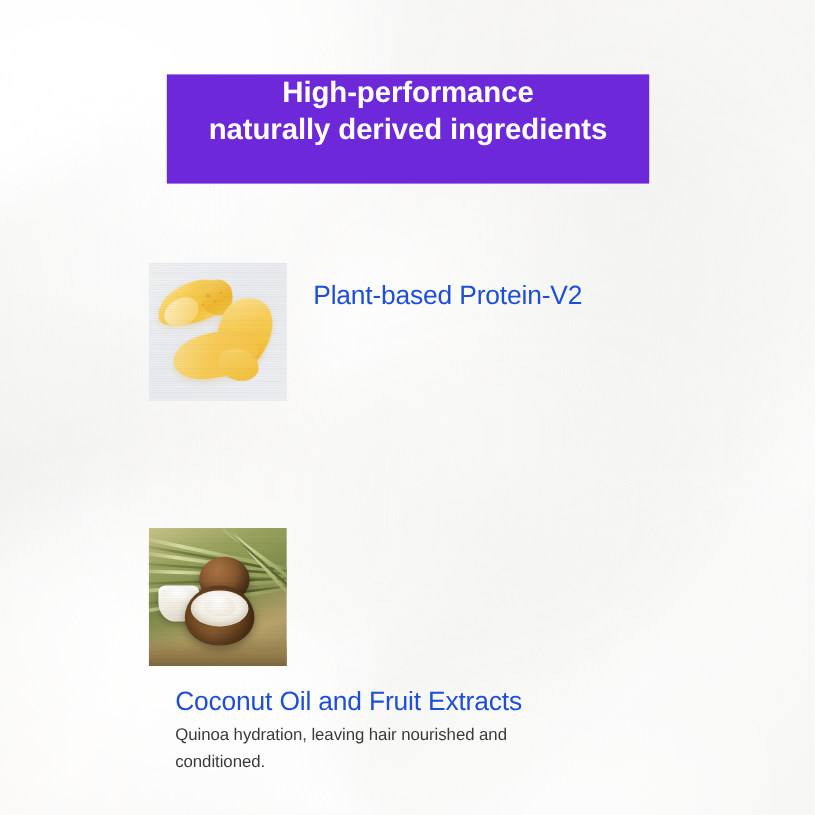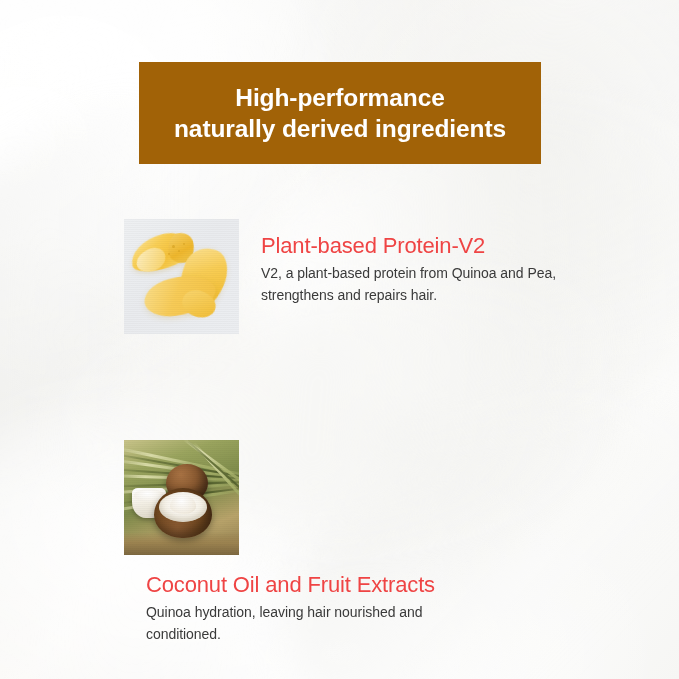--- a/index.html
+++ b/index.html
@@ -80,24 +80,24 @@
     transform: rotate(-6deg);
     filter: blur(28px);
   }
 
   
   .banner {
     position: absolute;
     left: 139px;
     top: 62px;
     width: 402px;
-    height: 102px;
-    background: #a16207;
+    height: 91px;
+    background: #6d28d9;
     display: flex;
-    align-items: center;
+    align-items: flex-start;
     justify-content: center;
     box-sizing: border-box;
     padding: 0 14px;
   }
   .banner-text {
     color: #ffffff;
     font-size: 24.5px;
     font-weight: bold;
     line-height: 31px;
     text-align: center;
@@ -269,21 +269,21 @@
 
   
   .copy {
     margin-left: 22px;
     padding-top: 13px;
     max-width: 345px;
   }
   .copy-title {
     font-size: 22px;
     font-weight: normal;
-    color: #ef4444;
+    color: #1d4ed8;
     line-height: 27px;
     margin: 0 0 4px 0;
     letter-spacing: -0.15px;
   }
   .copy-body {
     font-size: 14px;
     color: #3a3a3a;
     line-height: 21.5px;
     margin: 0;
     letter-spacing: -0.05px;
@@ -319,21 +319,20 @@
       <div class="blob blob-4"></div>
       <div class="blob blob-5"></div>
       <div class="speck" style="left:48px;top:26px;width:3px;height:3px;"></div>
       <div class="speck" style="left:54px;top:31px;width:2px;height:2px;"></div>
       <div class="speck" style="left:44px;top:34px;width:2px;height:2px;"></div>
       <div class="speck" style="left:59px;top:24px;width:2px;height:2px;"></div>
       <div class="thumb-grain"></div>
     </div>
     <div class="copy">
       <h3 class="copy-title">Plant-based Protein-V2</h3>
-      <p class="copy-body">V2, a plant-based protein from Quinoa and Pea, strengthens and repairs hair.</p>
     </div>
   </div>
 
   <div class="row row-2">
     <div class="thumb">
       <div class="coco-bg"></div>
 
       <div class="frond" style="left:-10px;top:6px;width:150px;transform:rotate(12deg);"></div>
       <div class="frond" style="left:-14px;top:18px;width:150px;transform:rotate(8deg);"></div>
       <div class="frond frond-dark" style="left:-10px;top:13px;width:150px;transform:rotate(10deg);"></div>

